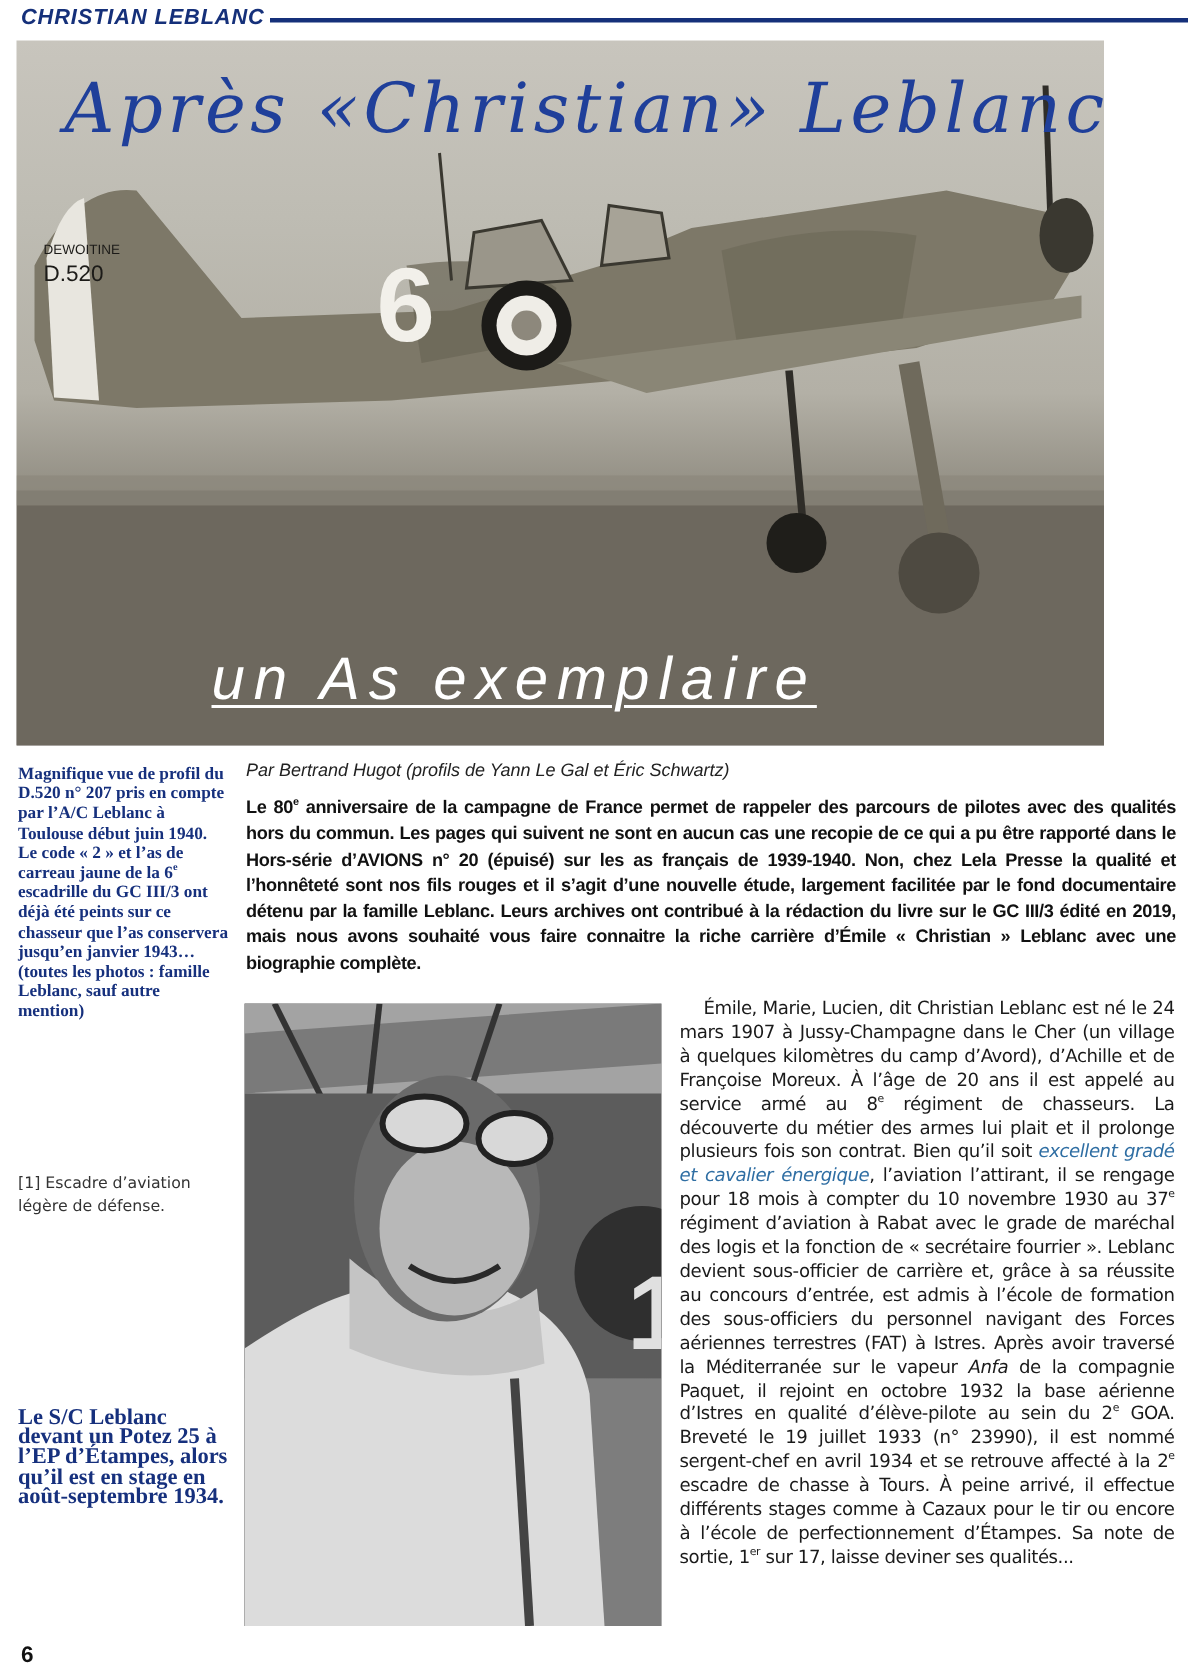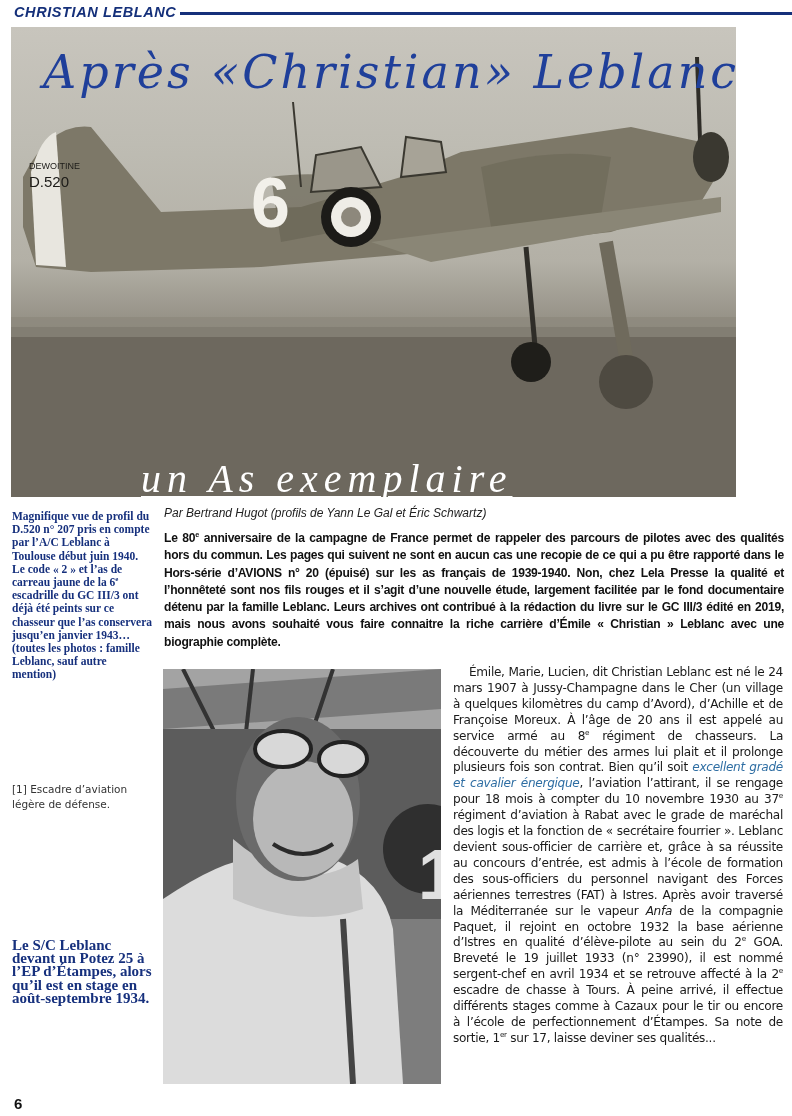--- a/index.html
+++ b/index.html
@@ -8,21 +8,21 @@
   
   .header { position:absolute; left:14px; top:2px; width:778px; height:22px; }
   .header-title { position:absolute; left:0; top:2px; font-family:"Liberation Sans", sans-serif; font-weight:bold; font-style:italic; font-size:14.5px; letter-spacing:0.6px; color:#15307a; white-space:nowrap; }
   .header-rule { position:absolute; left:166px; right:0; top:10px; height:3px; background:#15307a; }
 
   
   .hero { position:absolute; left:11px; top:27px; width:725px; height:470px; overflow:hidden;
           background: linear-gradient(180deg,#c8c5bd 0%,#bebcb3 25%,#b3b0a6 50%,#8f8b80 65%,#6f6a60 80%,#5d584f 100%); }
   .hero svg { position:absolute; left:0; top:0; }
   .hero-title { position:absolute; left:32px; top:18px; font-family:"DejaVu Serif", serif; font-style:italic; font-size:46px; color:#1f3f9a; letter-spacing:3px; white-space:nowrap; }
-  .hero-subtitle { position:absolute; left:130px; top:428px; font-family:Liberation Serif, serif; font-style:italic; font-size:40px; color:#ffffff; letter-spacing:6px; white-space:nowrap; text-decoration:underline; text-decoration-thickness:2px; text-underline-offset:4px; }
+  .hero-subtitle { position:absolute; left:130px; top:404px; font-family:Liberation Sans, sans-serif; font-style:italic; font-size:40px; color:#ffffff; letter-spacing:6px; white-space:nowrap; text-decoration:underline; text-decoration-thickness:2px; text-underline-offset:4px; }
 
   
   .caption-1 { position:absolute; left:12px; top:510px; width:140px; font-family:"Liberation Serif", serif; font-weight:bold; font-size:11.5px; line-height:13.2px; color:#16307d; }
   .caption-1 .credit { font-weight:bold; }
   .footnote { position:absolute; left:12px; top:782px; width:150px; font-family:"DejaVu Sans", sans-serif; font-size:10.5px; line-height:15px; color:#333333; }
   .caption-2 { position:absolute; left:12px; top:939px; width:145px; font-family:"Liberation Serif", serif; font-weight:bold; font-size:15px; line-height:13.2px; color:#16307d; }
 
   
   .byline { position:absolute; left:164px; top:506px; font-family:"Liberation Sans", sans-serif; font-style:italic; font-size:12px; color:#222222; white-space:nowrap; }
   .intro { position:absolute; left:164px; top:530px; width:620px; font-family:Liberation Sans, sans-serif; font-weight:bold; font-size:12.1px; line-height:17.3px; color:#111111; text-align:justify; letter-spacing:-0.25px; }

